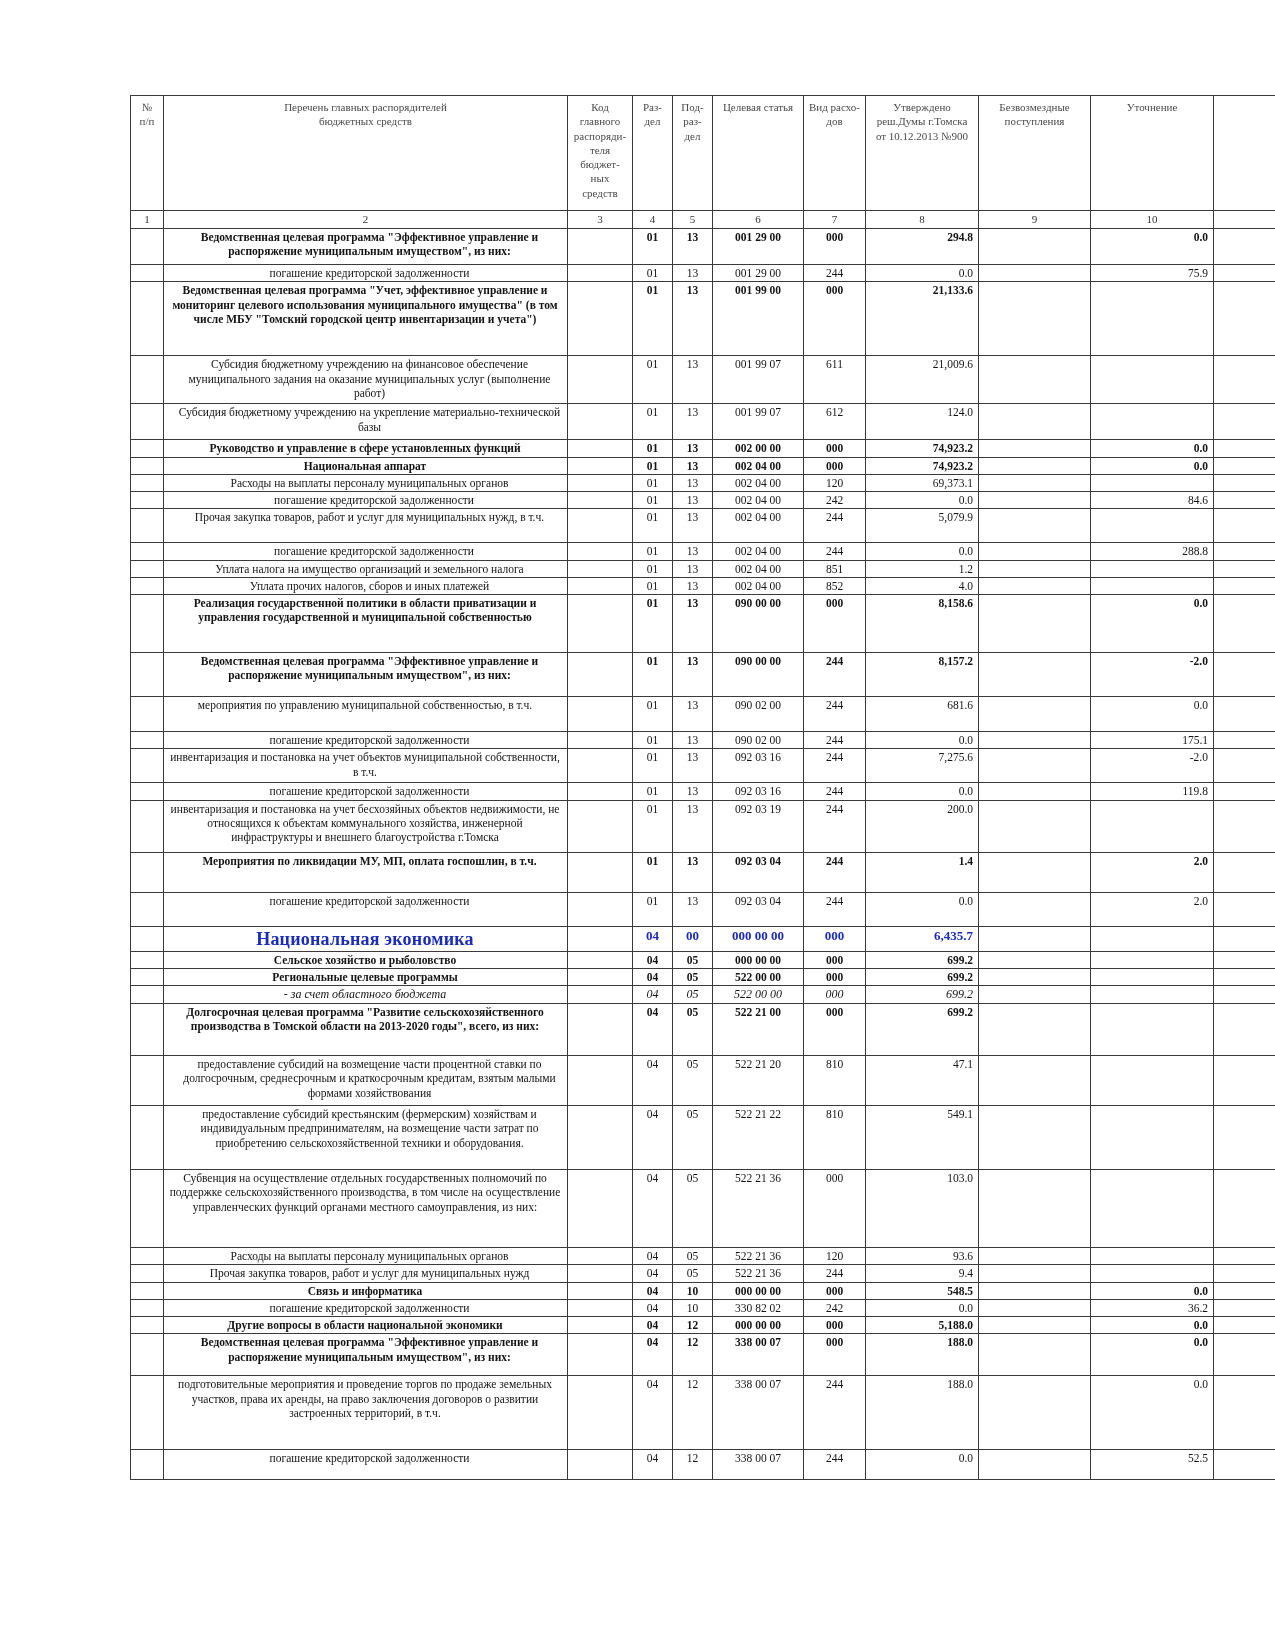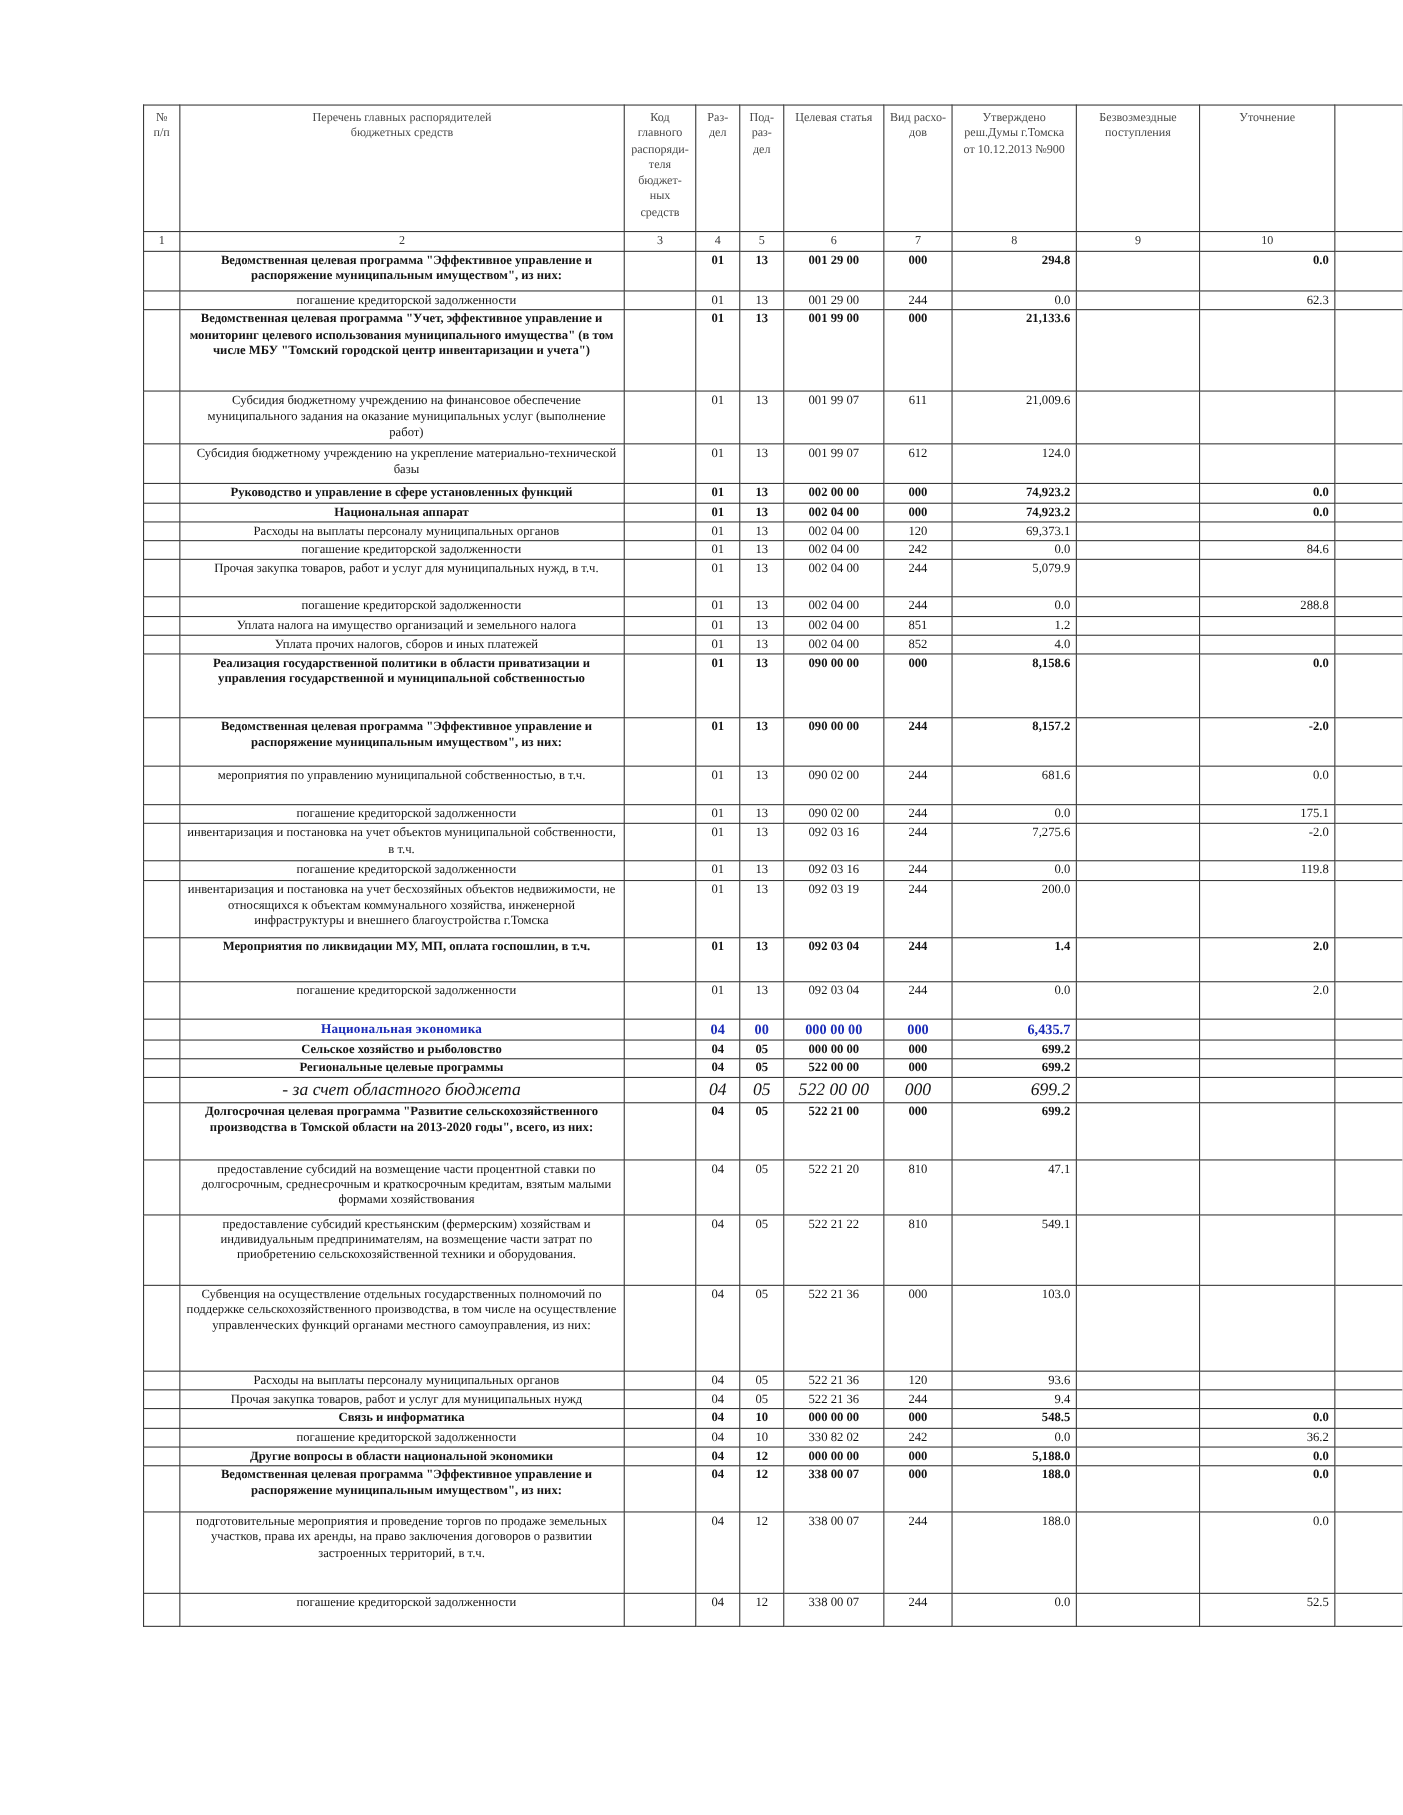--- a/index.html
+++ b/index.html
@@ -37,23 +37,23 @@
     line-height:1.3;
   }
   tr.head-row { height:115px; }
   tr.idx-row th { height:18px; padding:1px 2px; font-size:11px; color:#333; vertical-align:middle; }
   td.c-num { text-align:center; }
   td.c-name { text-align:center; padding-left:4px; padding-right:5px; }
   td.c-code { text-align:center; }
   td.c-section, td.c-subsection, td.c-article, td.c-expense { text-align:center; }
   td.c-approved, td.c-grants, td.c-adjustment { text-align:right; padding-right:5px; }
   tr.b td { font-weight:bold; }
-  tr.i td { font-style:italic; font-size:16px; }
+  tr.i td { font-style:italic; font-size:12px; }
   tr.hl td { color:var(--hl, #1b2cb8); font-weight:bold; font-size:13px; }
-  tr.hl td.c-name { font-size:12px; letter-spacing:0.2px;margin-top:17px; }
+  tr.hl td.c-name { font-size:18px; letter-spacing:0.2px;margin-top:17px; }
 </style>
 </head>
 <body>
 
 <div class="page">
   <div class="table-wrap">
     <table class="budget">
       <colgroup>
         <col style="width:33px">
         <col style="width:404px">
@@ -127,21 +127,21 @@
           <tr class="">
             <td class="c-num"></td>
             <td class="c-name" style="padding-left: 13px;">погашение кредиторской задолженности</td>
             <td class="c-code"></td>
             <td class="c-section">01</td>
             <td class="c-subsection">13</td>
             <td class="c-article">001 29 00</td>
             <td class="c-expense">244</td>
             <td class="c-approved">0.0</td>
             <td class="c-grants"></td>
-            <td class="c-adjustment">62.3</td>
+            <td class="c-adjustment">75.9</td>
             <td class="c-extra"></td>
           </tr>
           <tr class="b" style="height: 74px;">
             <td class="c-num"></td>
             <td class="c-name">Ведомственная целевая программа "Учет, эффективное управление и мониторинг целевого использования муниципального имущества" (в том числе МБУ "Томский городской центр инвентаризации и учета")</td>
             <td class="c-code"></td>
             <td class="c-section">01</td>
             <td class="c-subsection">13</td>
             <td class="c-article">001 99 00</td>
             <td class="c-expense">000</td>

